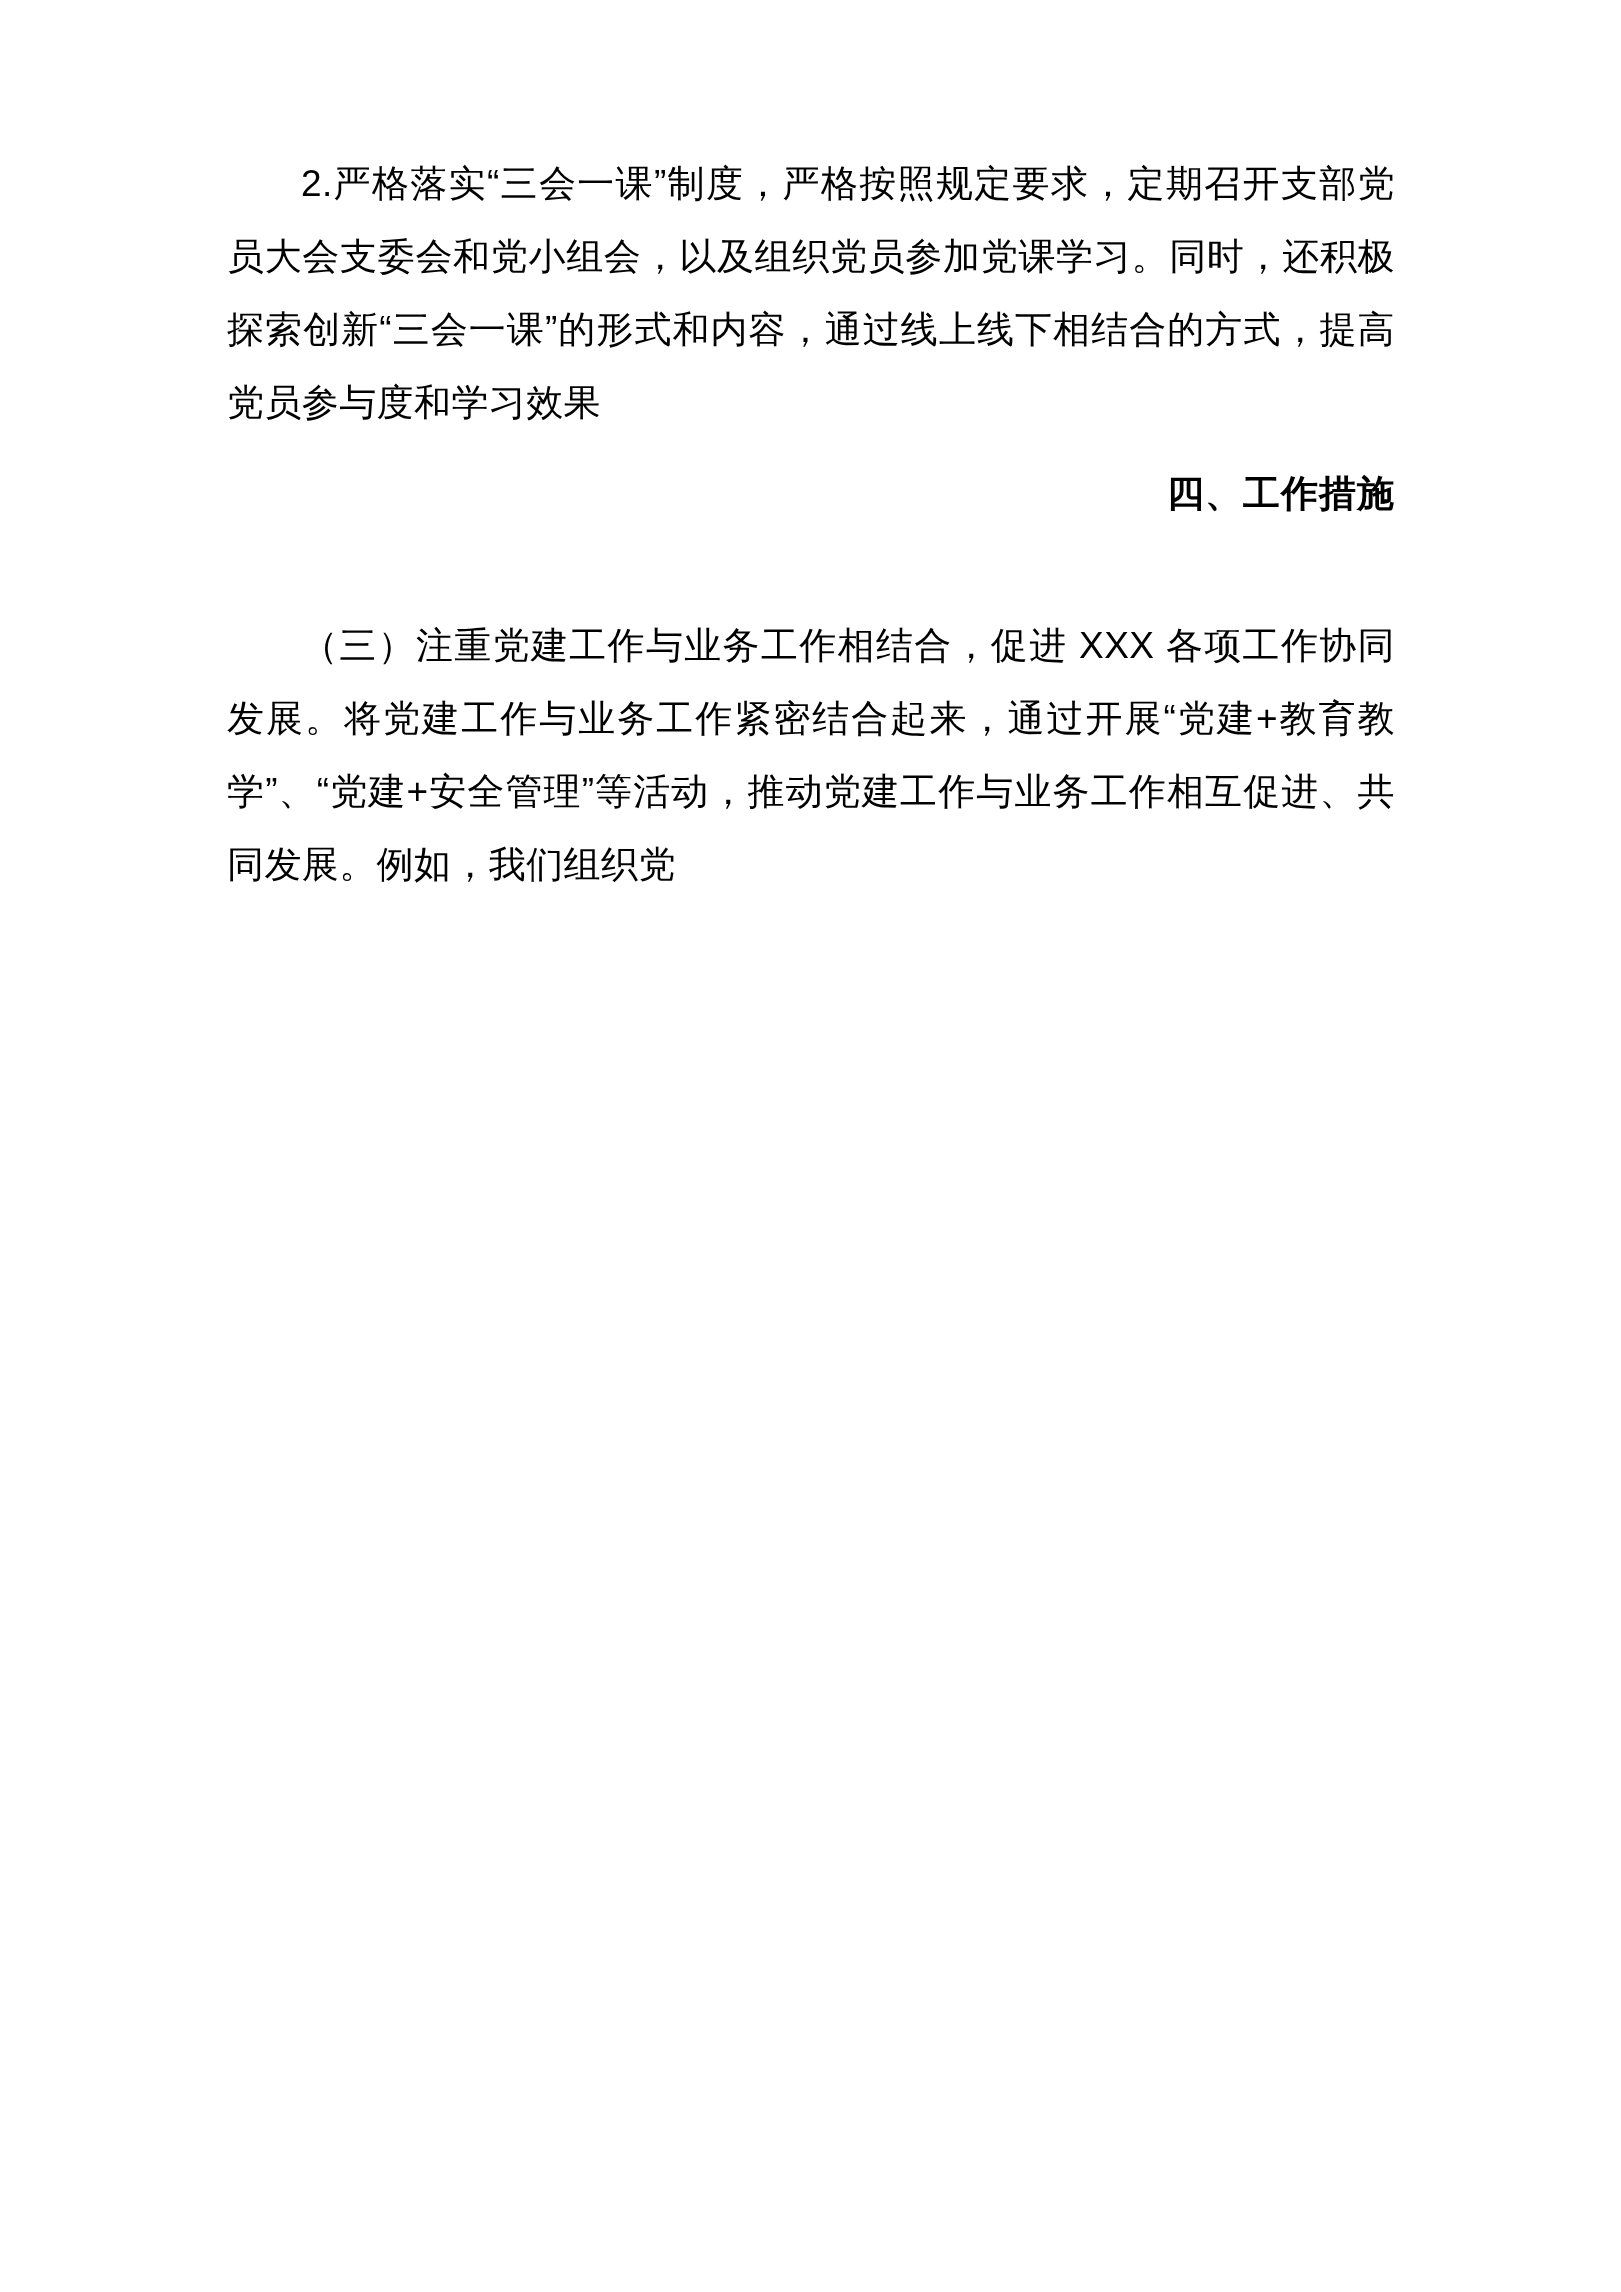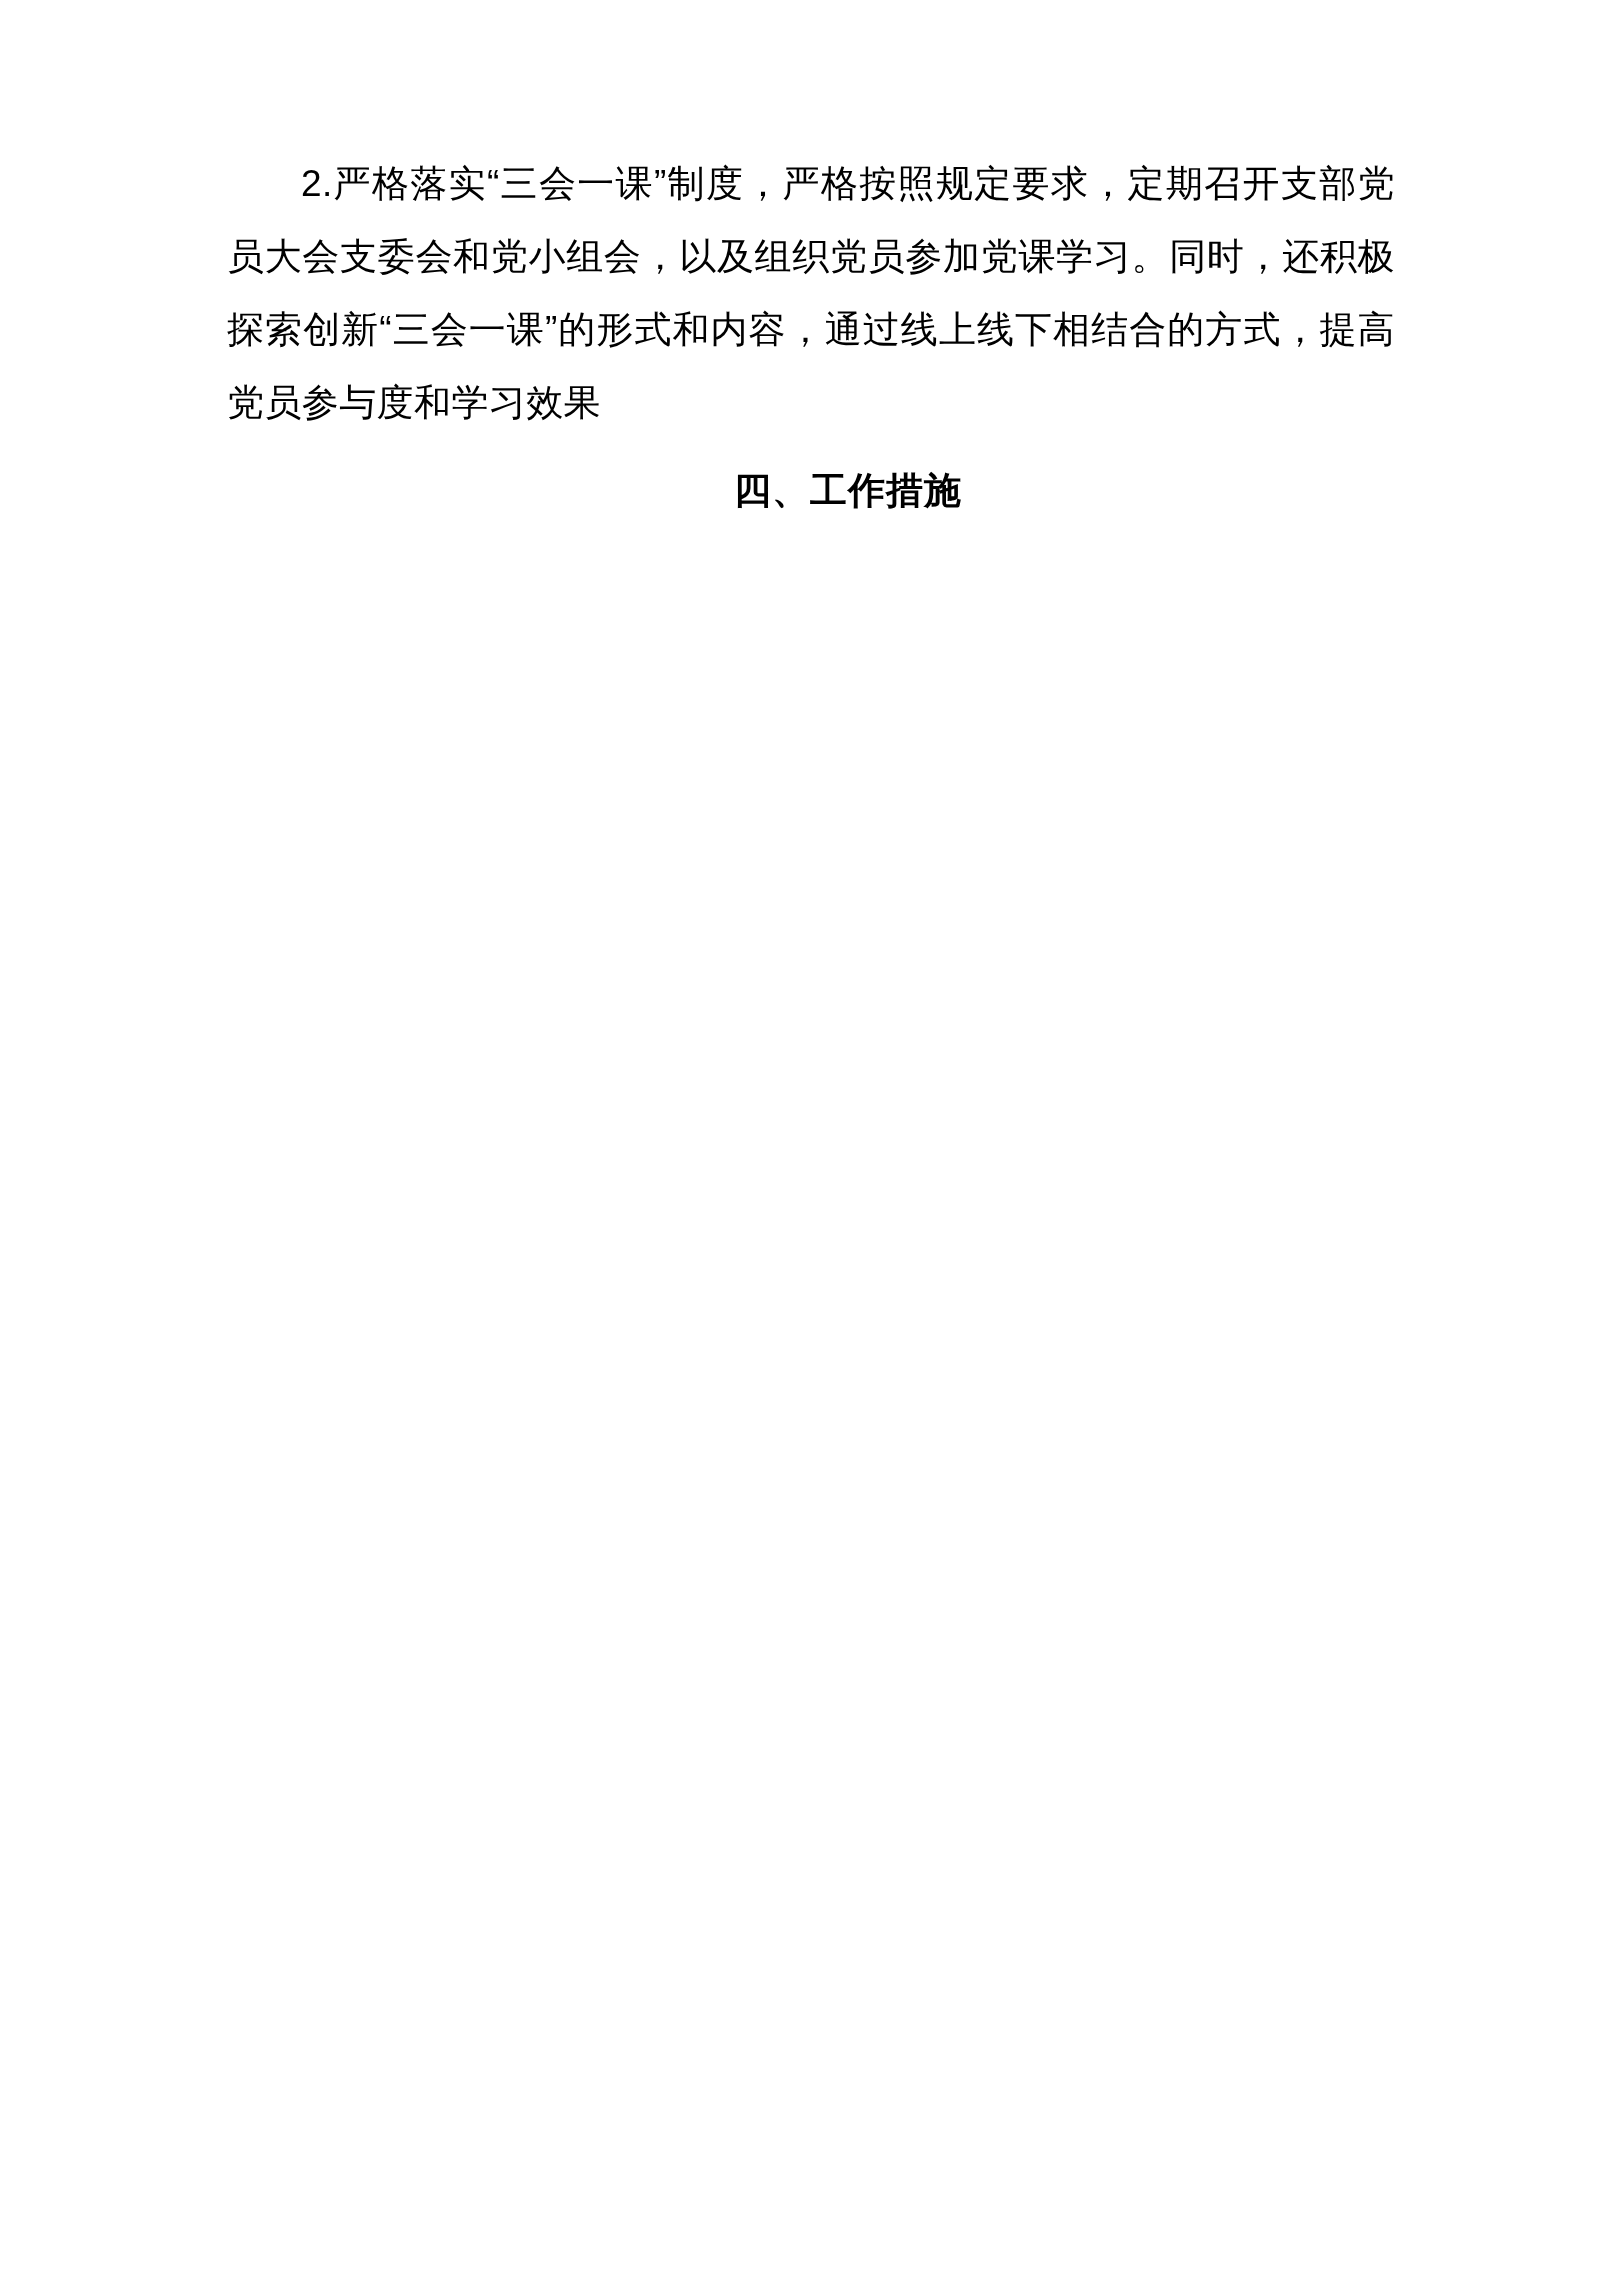--- a/index.html
+++ b/index.html
@@ -39,38 +39,38 @@
     font-weight: 400;
   }
   
   .heading {
     font-size: 37px;
     line-height: 73px;
     font-weight: 700;
     text-indent: 74px;
     margin: 17.6px 0 13.7px 0;
     letter-spacing: 1px;
-    text-align: center;
-    font-family: Liberation Mono, monospace;
+    text-align: right;
   }
   .gap-md { height: 33px; }
 </style>
 </head>
 <body>
 
 <div class="page">
   <div class="content">
 
     <p class="para">2.严格落实“三会一课”制度，严格按照规定要求，定期召开支部党员大会支委会和党小组会，以及组织党员参加党课学习。同时，还积极探索创新“三会一课”的形式和内容，通过线上线下相结合的方式，提高党员参与度和学习效果</p>
 
 
     <h2 class="heading">四、工作措施</h2>
 
 
     <div class="gap-md"></div>
 
 
     <div class="gap-md"></div>
 
+    <p class="para">（三）注重党建工作与业务工作相结合，促进 XXX 各项工作协同发展。将党建工作与业务工作紧密结合起来，通过开展“党建+教育教学”、“党建+安全管理”等活动，推动党建工作与业务工作相互促进、共同发展。例如，我们组织党</p>
 
   </div>
 </div>
 
 
 </body></html>

